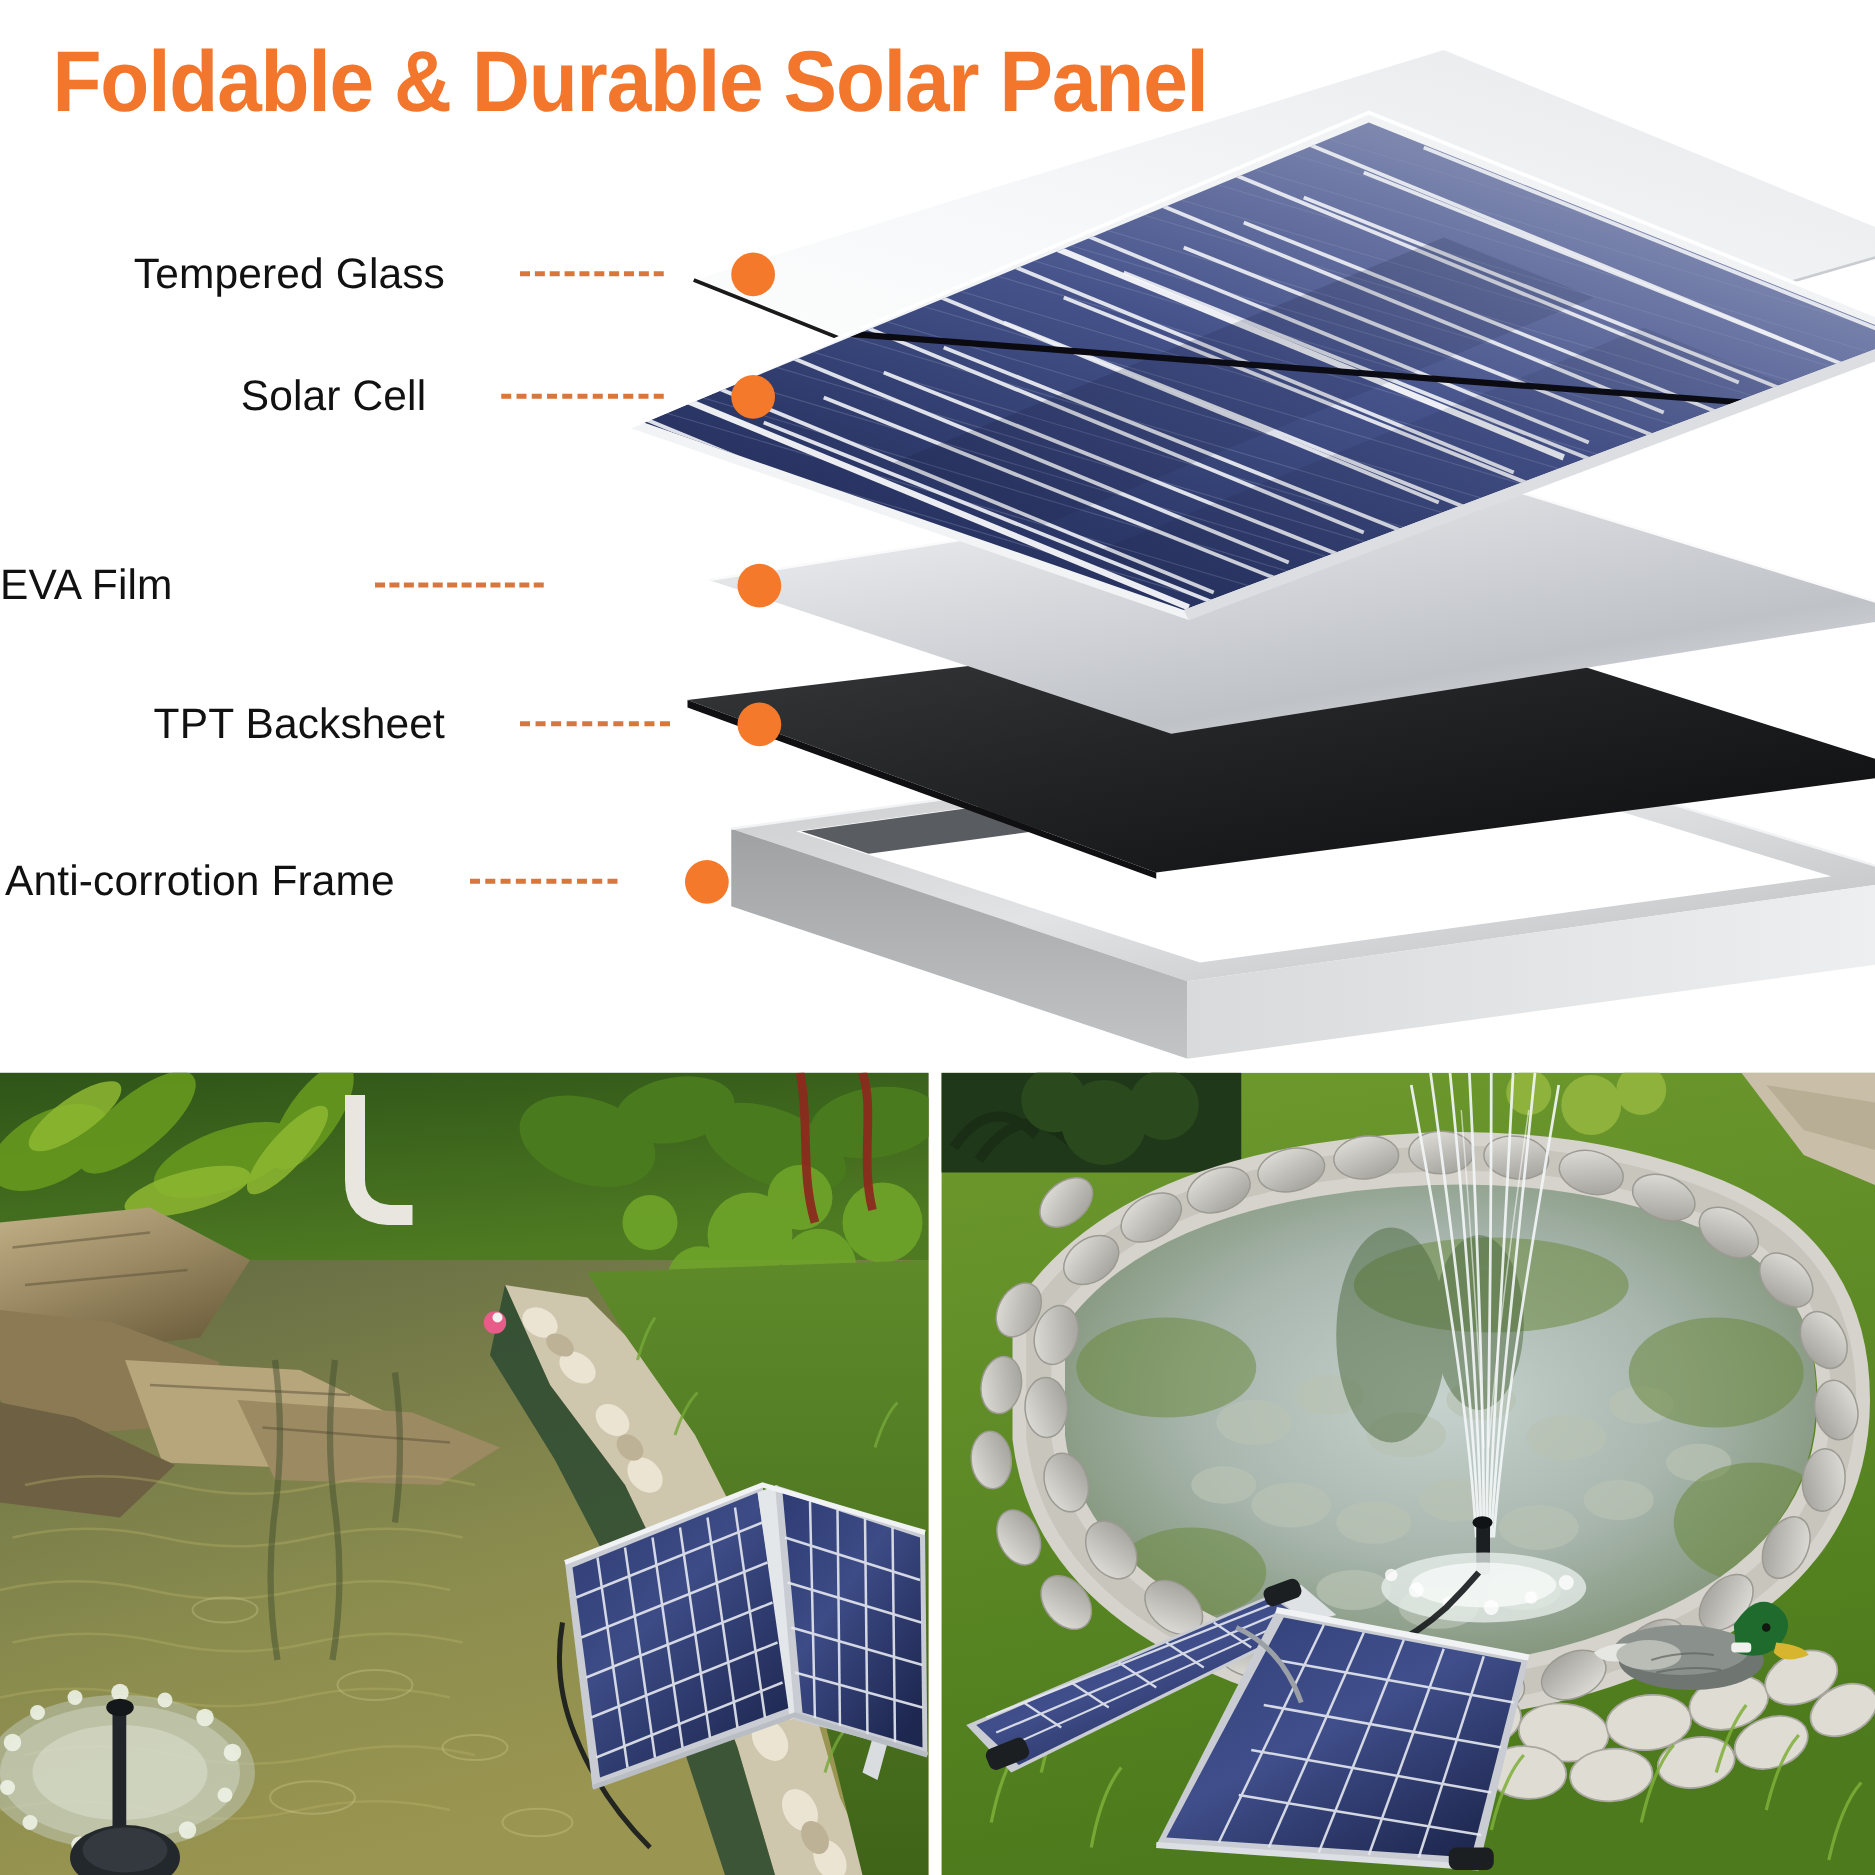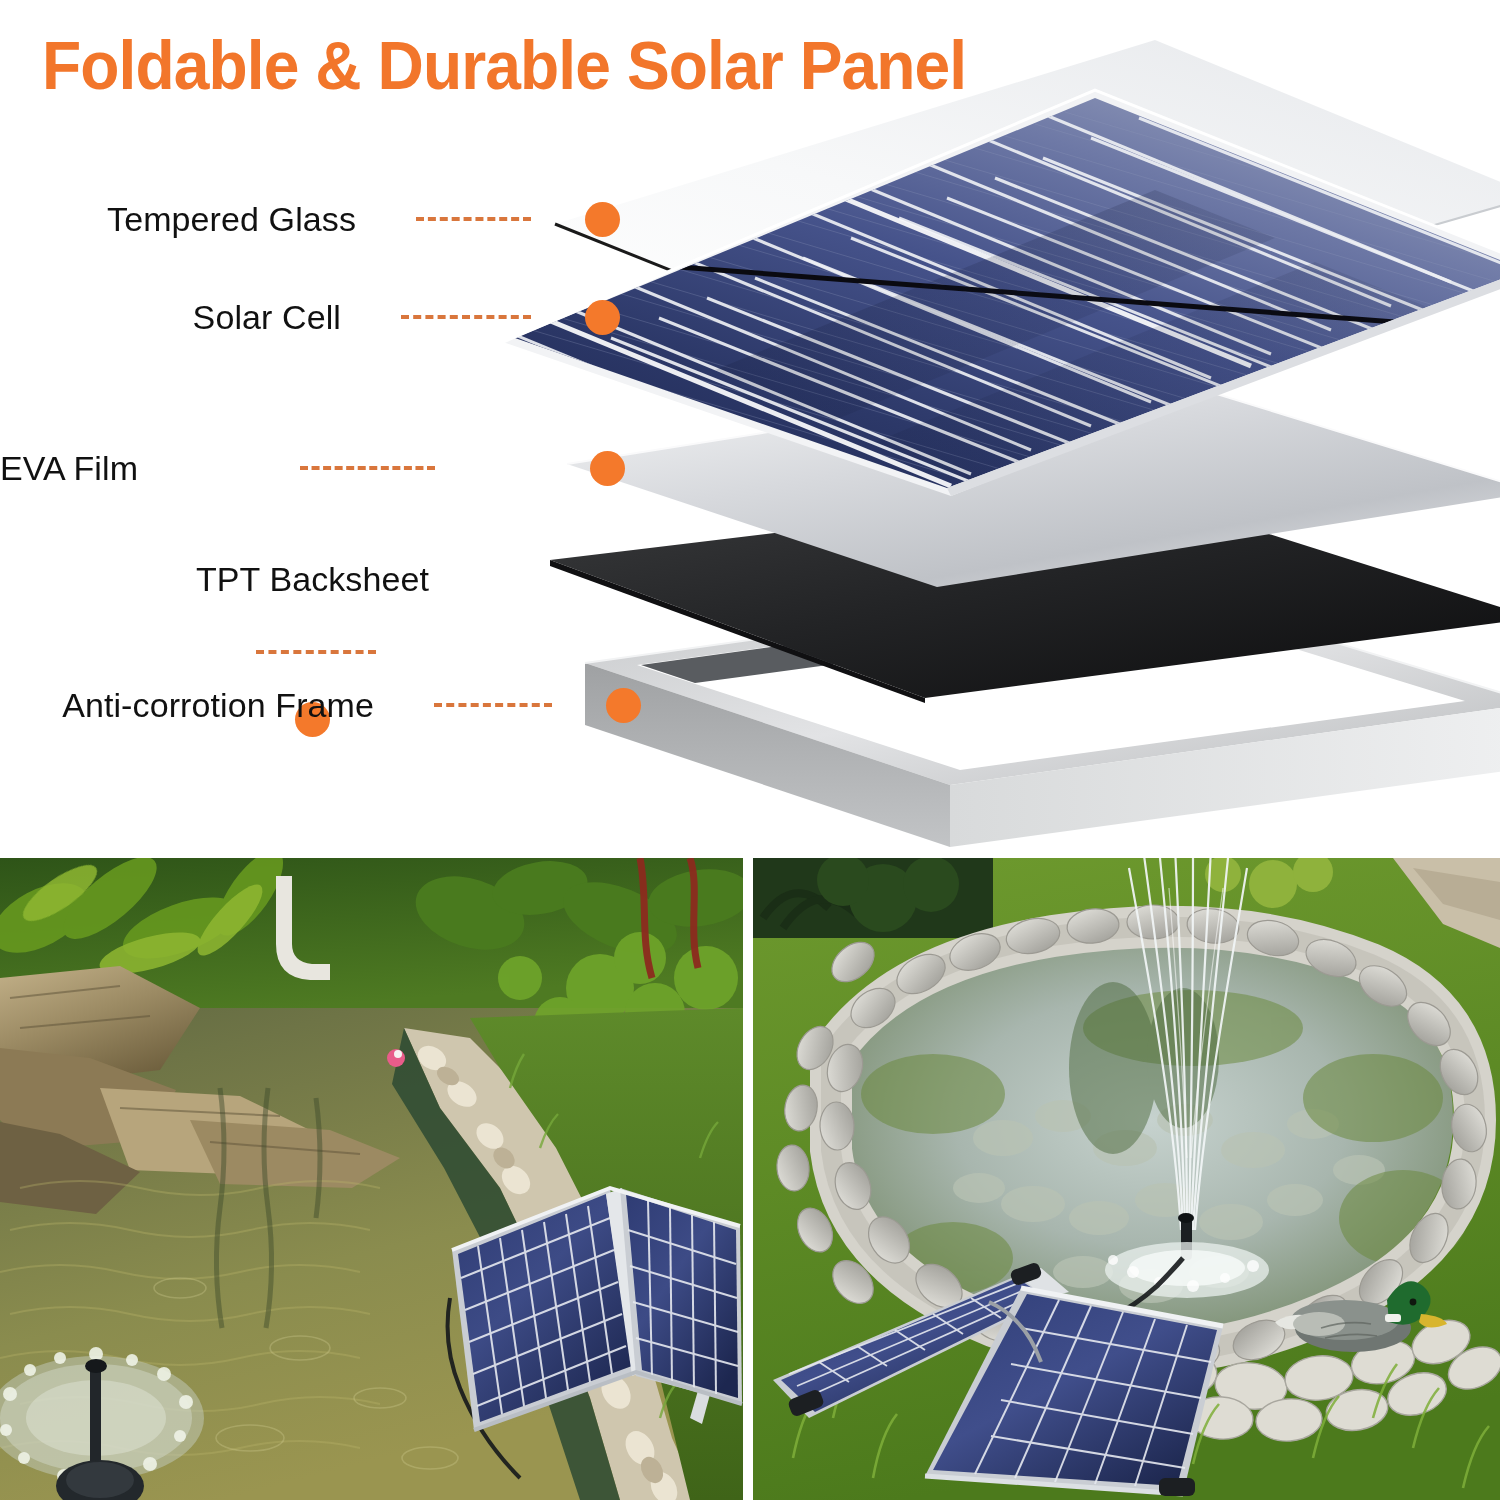--- a/index.html
+++ b/index.html
@@ -55,23 +55,23 @@
     width:35px; height:35px; border-radius:50%;
     background:#F4792B; flex:0 0 auto;
   }
 
   #callout-glass  { left:0; top:196px;  width:620px; justify-content:flex-end; }
   #callout-glass  .dash { width:115px; }
   #callout-cell   { left:0; top:294px;  width:620px; justify-content:flex-end; }
   #callout-cell   .dash { width:130px; }
   #callout-eva    { left:0; top:445px;  width:625px; justify-content:space-between; }
   #callout-eva    .dash { width:135px; }
-  #callout-tpt    { left:0; top:556px;  width:625px; justify-content:space-between;flex-direction:column; }
+  #callout-tpt    { left:0; top:556px;  width:625px; justify-content:flex-end; }
   #callout-tpt    .dash { width:120px; }
-  #callout-frame  { left:16px; top:682px;  width:625px; justify-content:flex-end; }
+  #callout-frame  { left:4px; top:682px;  width:625px; justify-content:flex-start; }
   #callout-frame  .dash { width:118px; }
 
   
   #photos { position:absolute; left:0; top:858px; width:1500px; height:642px; background:#fff; }
   .photo { position:absolute; top:0; height:642px; overflow:hidden; }
   #photo-left  { left:0px;   width:743px; }
   #photo-right { left:753px; width:747px; }
   .photo svg { display:block; width:100%; height:100%; }
 </style>
 </head>

